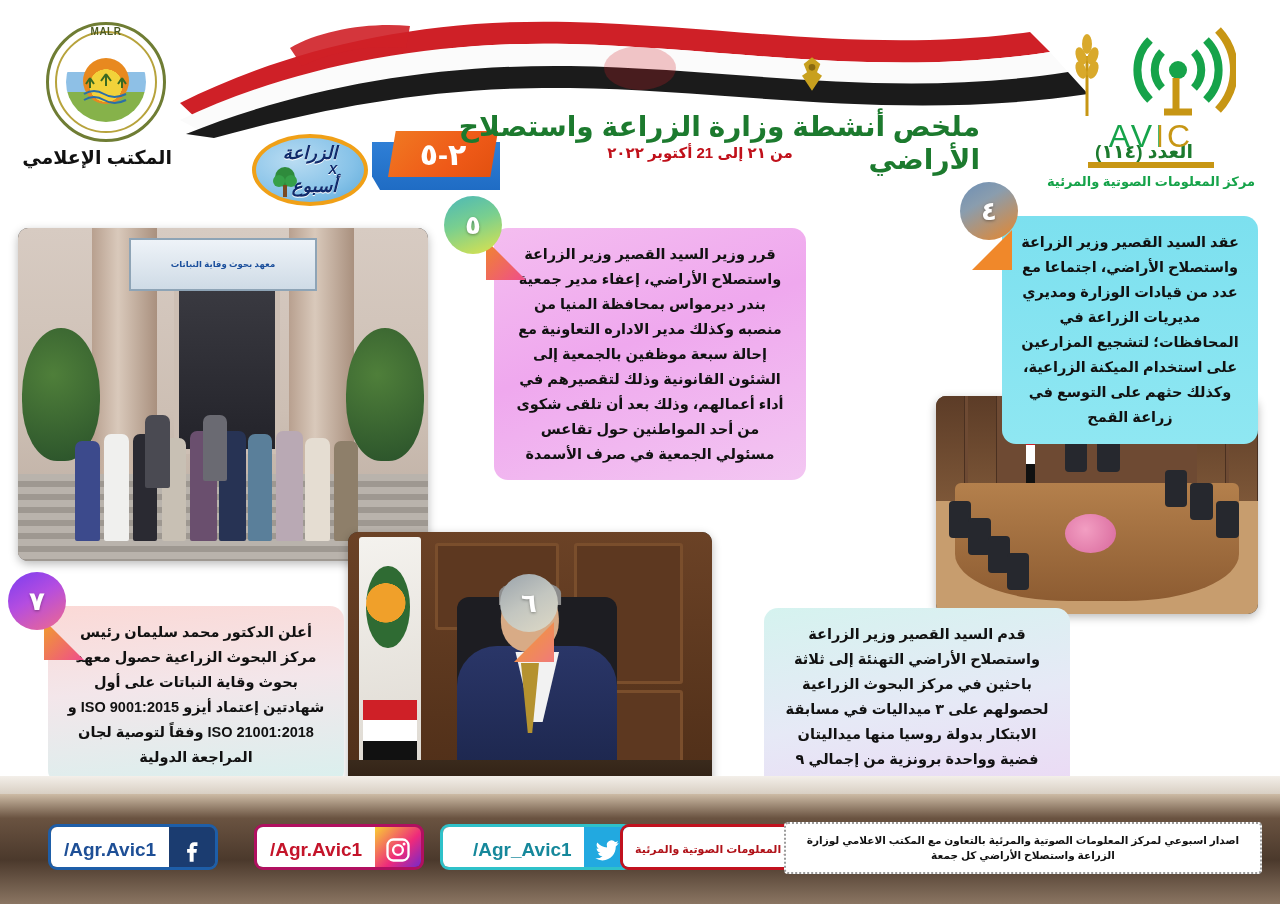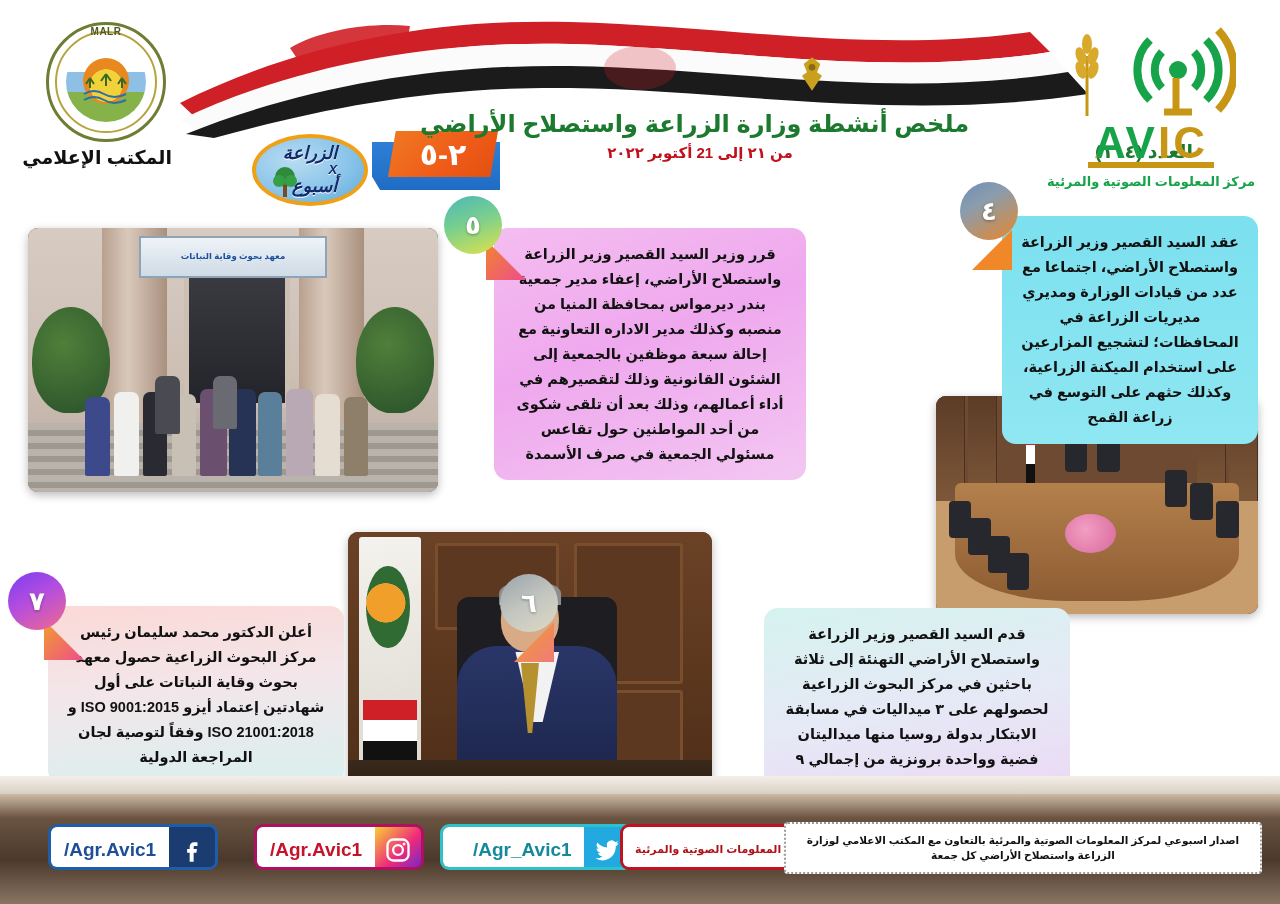--- a/index.html
+++ b/index.html
@@ -66,37 +66,37 @@
   }
   .orange-tab {
     position:absolute; left:388px; top:131px; width:110px; height:46px;
     background:linear-gradient(135deg,#f07a22,#ef5a18 60%,#e1500f);
     clip-path: polygon(7% 0, 100% 0, 93% 100%, 0 100%);
     display:flex; align-items:center; justify-content:center;
   }
   .orange-tab span { font-size:30px; font-weight:bold; color:#fff; letter-spacing:2px; }
 
   .hdr-title {
-    position:absolute; right:300px; top:110px; width:560px; text-align:left;
-    font-size:24px; font-weight:bold; color:#1c7a2e;
+    position:absolute; right:300px; top:110px; width:560px; text-align:right;
+    font-size:28px; font-weight:bold; color:#1c7a2e;
   }
   .hdr-date {
     position:absolute; right:370px; top:144px; width:420px; text-align:center;
     font-size:15px; font-weight:bold; color:#c0101a;
   }
   .hdr-issue {
     position:absolute; right:46px; top:140px; width:180px; text-align:center;
     font-size:19px; font-weight:bold; color:#1c7a2e;
   }
 
   .logo-avic { position:absolute; right:44px; top:26px; width:170px; height:150px; }
   .avic-wheat { position:absolute; left:4px; top:4px; width:34px; height:86px; }
   .avic-word {
     position:absolute; left:0; right:0; top:92px; text-align:center;
-    font-size:44px; font-weight:bold; letter-spacing:3px;
+    font-size:32px; font-weight:normal; letter-spacing:3px;
     background:linear-gradient(90deg,#c79614 0 18%, #16a34a 18% 55%, #c79614 55% 100%);
     -webkit-background-clip:text; background-clip:text; color:transparent;
     font-family:"Liberation Sans", sans-serif;
   }
   .avic-bar { position:absolute; left:22px; right:22px; top:136px; height:6px; background:#c79614; }
   .avic-sub {
     position:absolute; left:-26px; right:-26px; top:148px; text-align:center;
     font-size:13px; font-weight:bold; color:#16a34a;
   }
 
@@ -144,21 +144,21 @@
   #corner7 { left:44px; top:620px;
              background:linear-gradient(135deg,#f0a02a,#ef4d8c); clip-path: polygon(0 0, 0 100%, 100% 100%); }
 
   .iso-line { direction:ltr; display:inline-block; }
 
   
   .photo {
     position:absolute; border-radius:10px; overflow:hidden;
     box-shadow:0 3px 10px rgba(0,0,0,.28); background:#2a2a2a;
   }
-  #photo1 { left:28px; top:228px; width:410px; height:264px; }
+  #photo1 { left:18px; top:228px; width:410px; height:333px; }
   #photo2 { right:22px; top:396px; width:322px; height:218px; }
   #photo3 { left:348px; top:532px; width:364px; height:272px; }
 
   
   .p1-bldg { position:absolute; inset:0; background:linear-gradient(180deg,#d7cbc2 0%, #cdbfb4 55%, #b9aa9e 100%); }
   .p1-col { position:absolute; top:0; bottom:26%; width:16%;
             background:linear-gradient(90deg,#b8a08f,#d9c9bb 40%,#a9907e); }
   .p1-door { position:absolute; left:38%; top:14%; width:26%; bottom:32%;
              background:linear-gradient(180deg,#3b3b42,#23232a); border:5px solid #cdbfb4; }
   .p1-sign { position:absolute; left:27%; top:3%; width:46%; height:16%;

